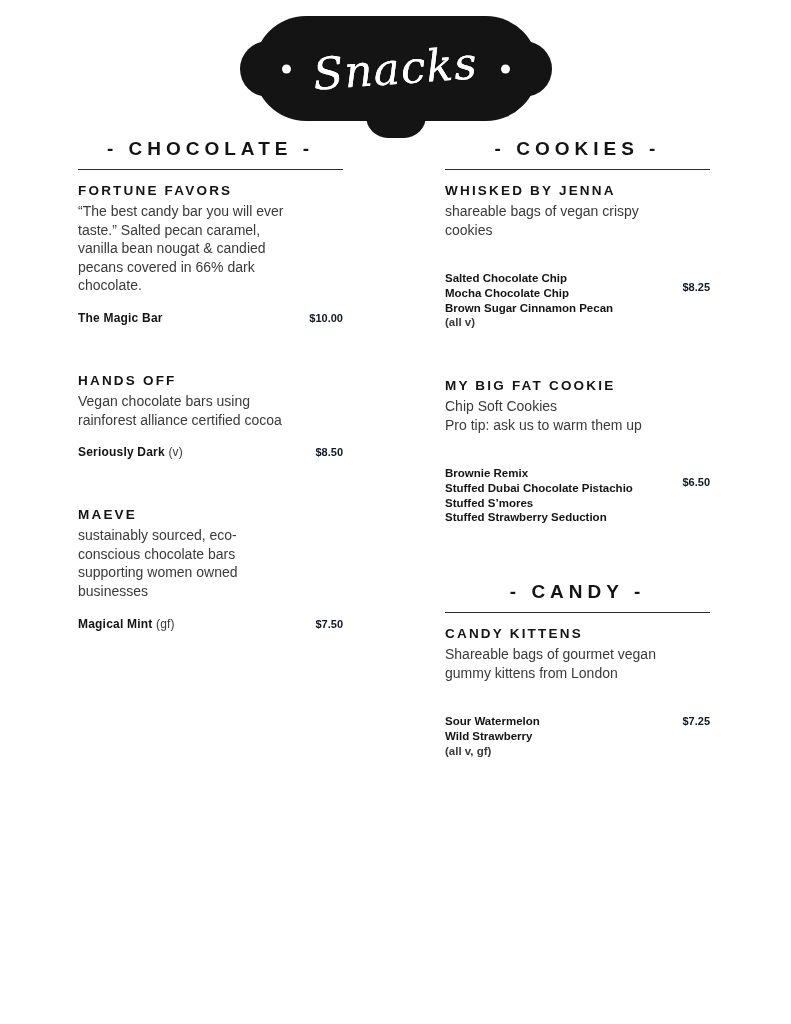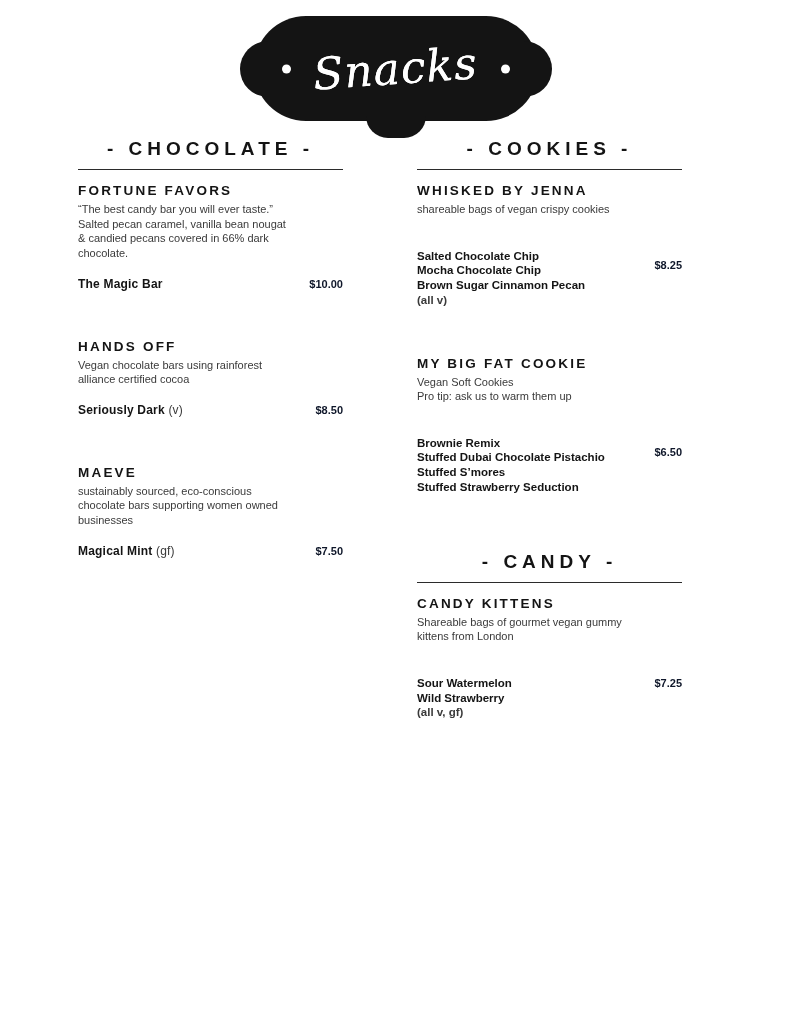--- a/index.html
+++ b/index.html
@@ -90,21 +90,21 @@
 
   
   .columns {
     position: absolute;
     top: 138px;
     left: 0;
     width: 791px;
     display: flex;
     padding: 0 78px;
     box-sizing: border-box;
-    gap: 74px;
+    gap: 102px;
   }
   .col {
     width: 265px;
     flex: 0 0 265px;
   }
 
   .section-title {
     text-align: center;
     font-size: 19px;
     font-weight: bold;
@@ -122,21 +122,21 @@
 
   .item { margin-bottom: 26px; }
   .item-name {
     font-size: 13.5px;
     font-weight: bold;
     letter-spacing: 2.2px;
     color: #141414;
     margin-bottom: 4px;
   }
   .item-desc {
-    font-size: 11px;
+    font-size: 14px;
     line-height: 1.33;
     color: #3a3a3a;
     margin-bottom: 4px;
     max-width: 215px;
   }
 
   .variants-row {
     display: flex;
     justify-content: space-between;
     align-items: flex-start;
@@ -247,21 +247,21 @@
           <div class="note">(all v)</div>
         </div>
         <div class="price lower">$8.25</div>
       </div>
     </div>
 
     <div class="spacer-lg"></div>
 
     <div class="item">
       <div class="item-name">MY BIG FAT COOKIE</div>
-      <div class="item-desc" style="white-space:pre-line">Vegan Soft Cookies
+      <div class="item-desc" style="white-space:pre-line">Chip Soft Cookies
 Pro tip: ask us to warm them up</div>
       <div class="variants-row">
         <div class="variants">
           <div>Brownie Remix</div>
           <div>Stuffed Dubai Chocolate Pistachio</div>
           <div>Stuffed S’mores</div>
           <div>Stuffed Strawberry Seduction</div>
         </div>
         <div class="price lower">$6.50</div>
       </div>

